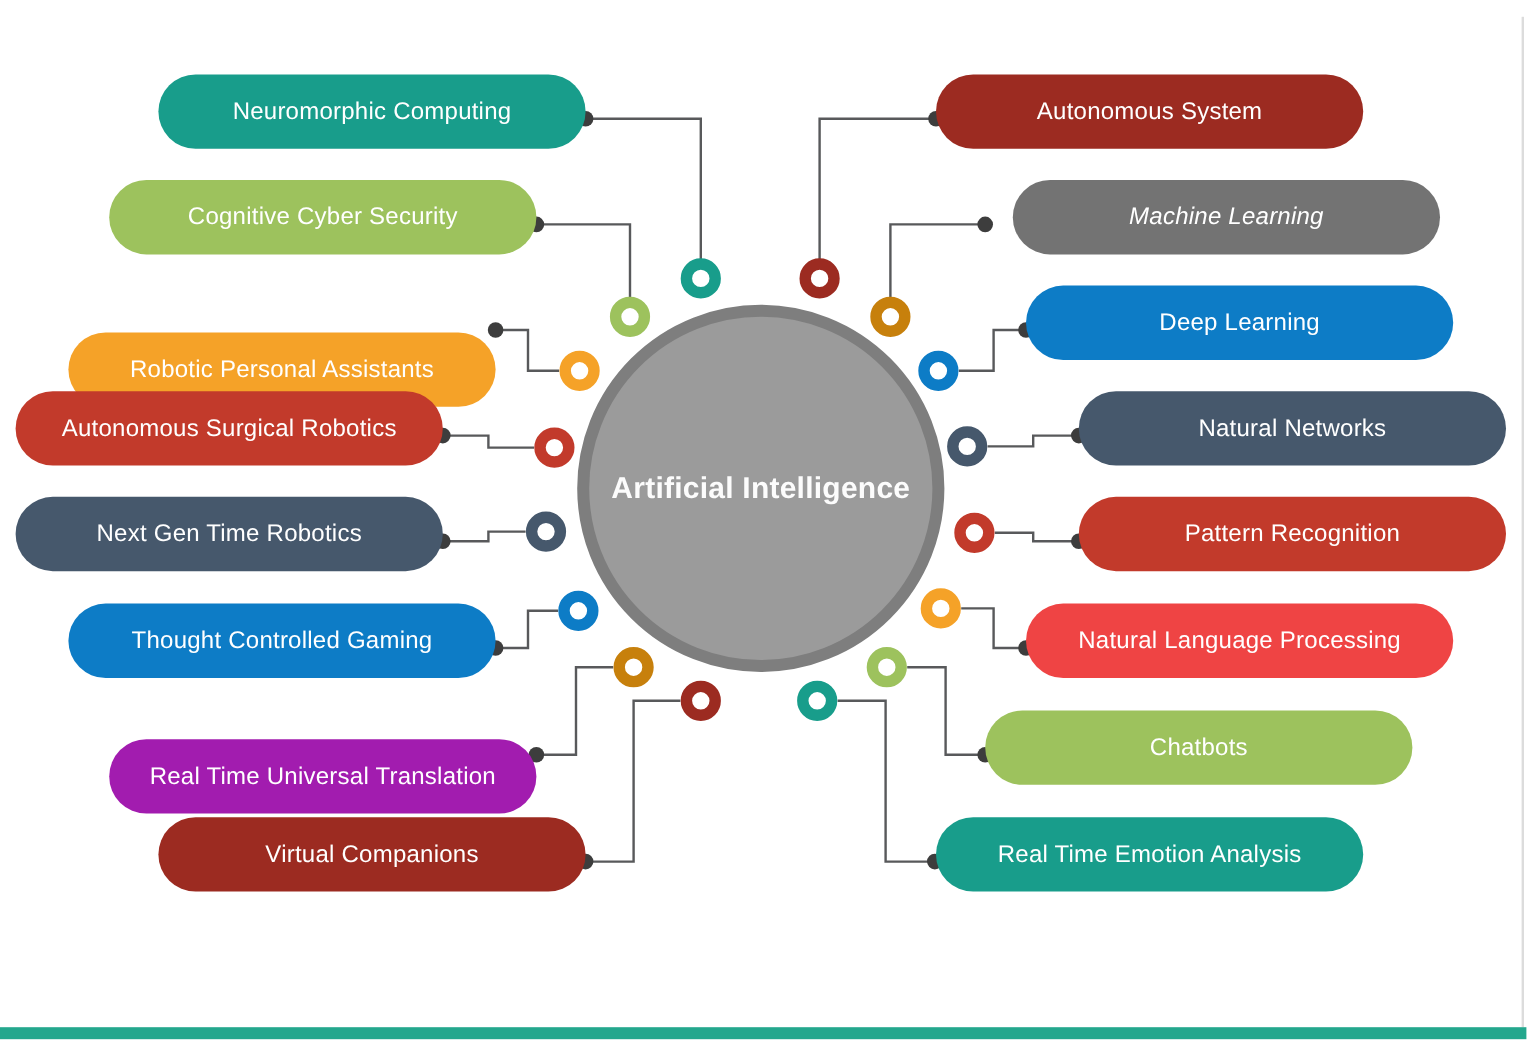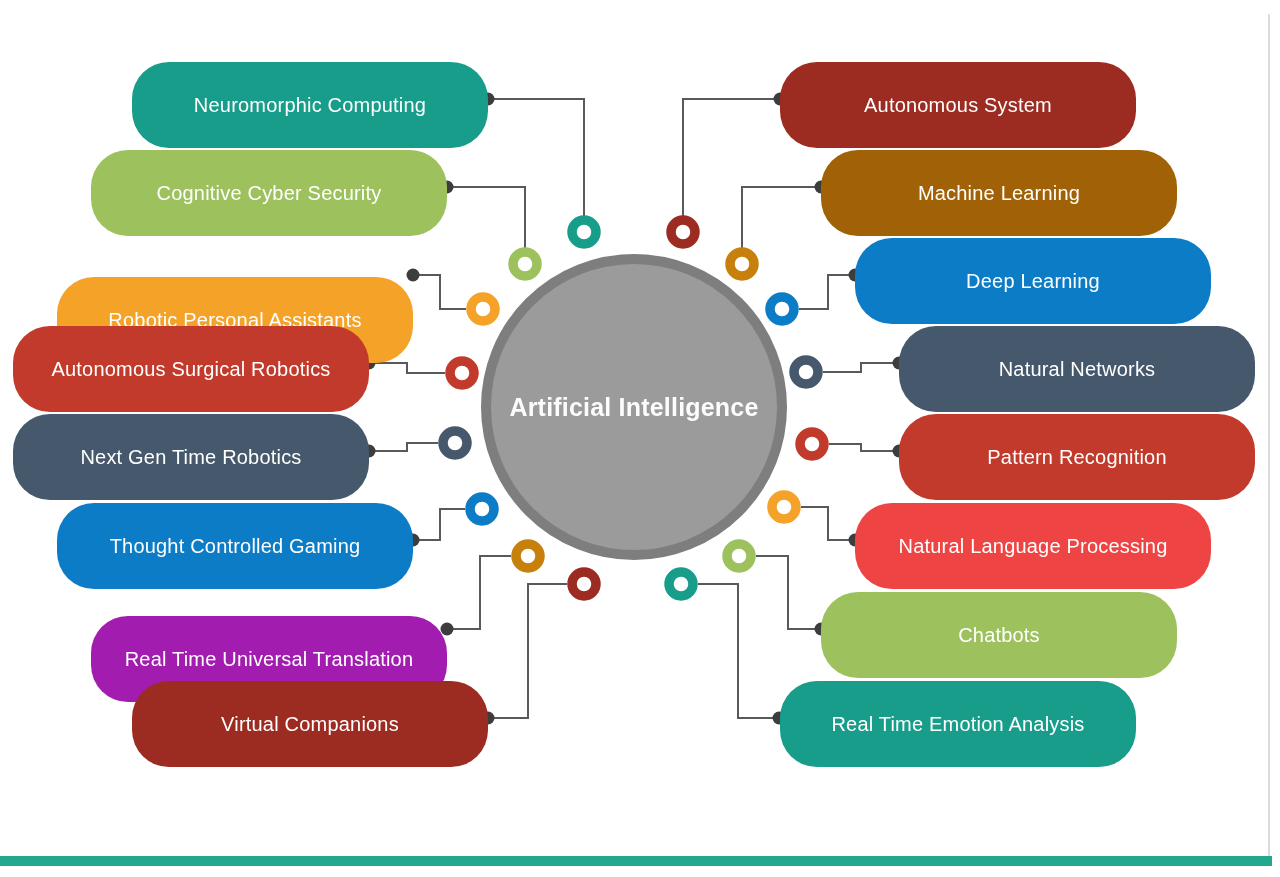--- a/index.html
+++ b/index.html
@@ -14,21 +14,21 @@
   .connector-svg {
     position: absolute;
     left: 0; top: 0;
     width: 1280px; height: 877px;
     pointer-events: none;
   }
   .pills { color: #ffffff; }
   .pill {
     position: absolute;
     width: 356px;
-    height: 86px;
+    height: 62px;
     border-radius: 37px;
     display: flex;
     align-items: center;
     justify-content: center;
   }
   .pill span {
     font-size: 20px;
     font-weight: 400;
     letter-spacing: 0.2px;
     white-space: nowrap;
@@ -147,21 +147,21 @@
     <div class="pill" style="left: 91px; top: 616px; background-color: #a21caf;">
         <span>Real Time Universal Translation</span>
       </div>
     <div class="pill" style="left: 132px; top: 681px; background-color: rgb(156, 43, 33);">
         <span>Virtual Companions</span>
       </div>
 
     <div class="pill" style="left: 780px; top: 62px; background-color: rgb(156, 43, 33);">
         <span>Autonomous System</span>
       </div>
-    <div class="pill" style="left: 821px; top: 150px; background-color: #a16207;">
+    <div class="pill" style="left: 844px; top: 150px; background-color: #737373; font-style: italic;">
         <span>Machine Learning</span>
       </div>
     <div class="pill" style="left: 855px; top: 238px; background-color: rgb(13, 124, 198);">
         <span>Deep Learning</span>
       </div>
     <div class="pill" style="left: 899px; top: 326px; background-color: rgb(70, 88, 108);">
         <span>Natural Networks</span>
       </div>
     <div class="pill" style="left: 899px; top: 414px; background-color: rgb(194, 58, 43);">
         <span>Pattern Recognition</span>

